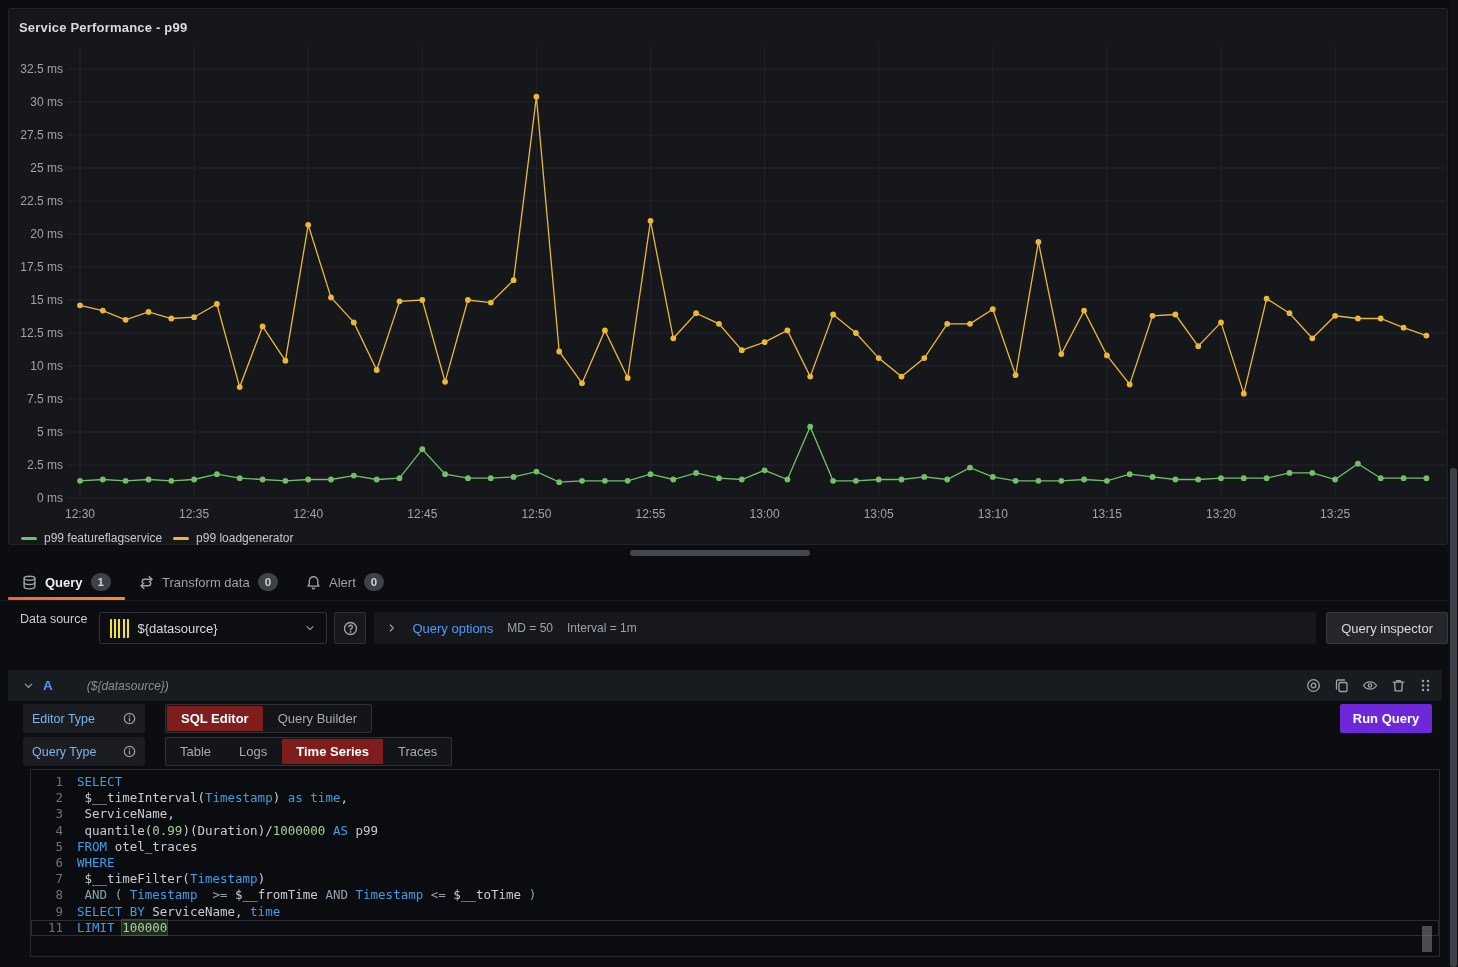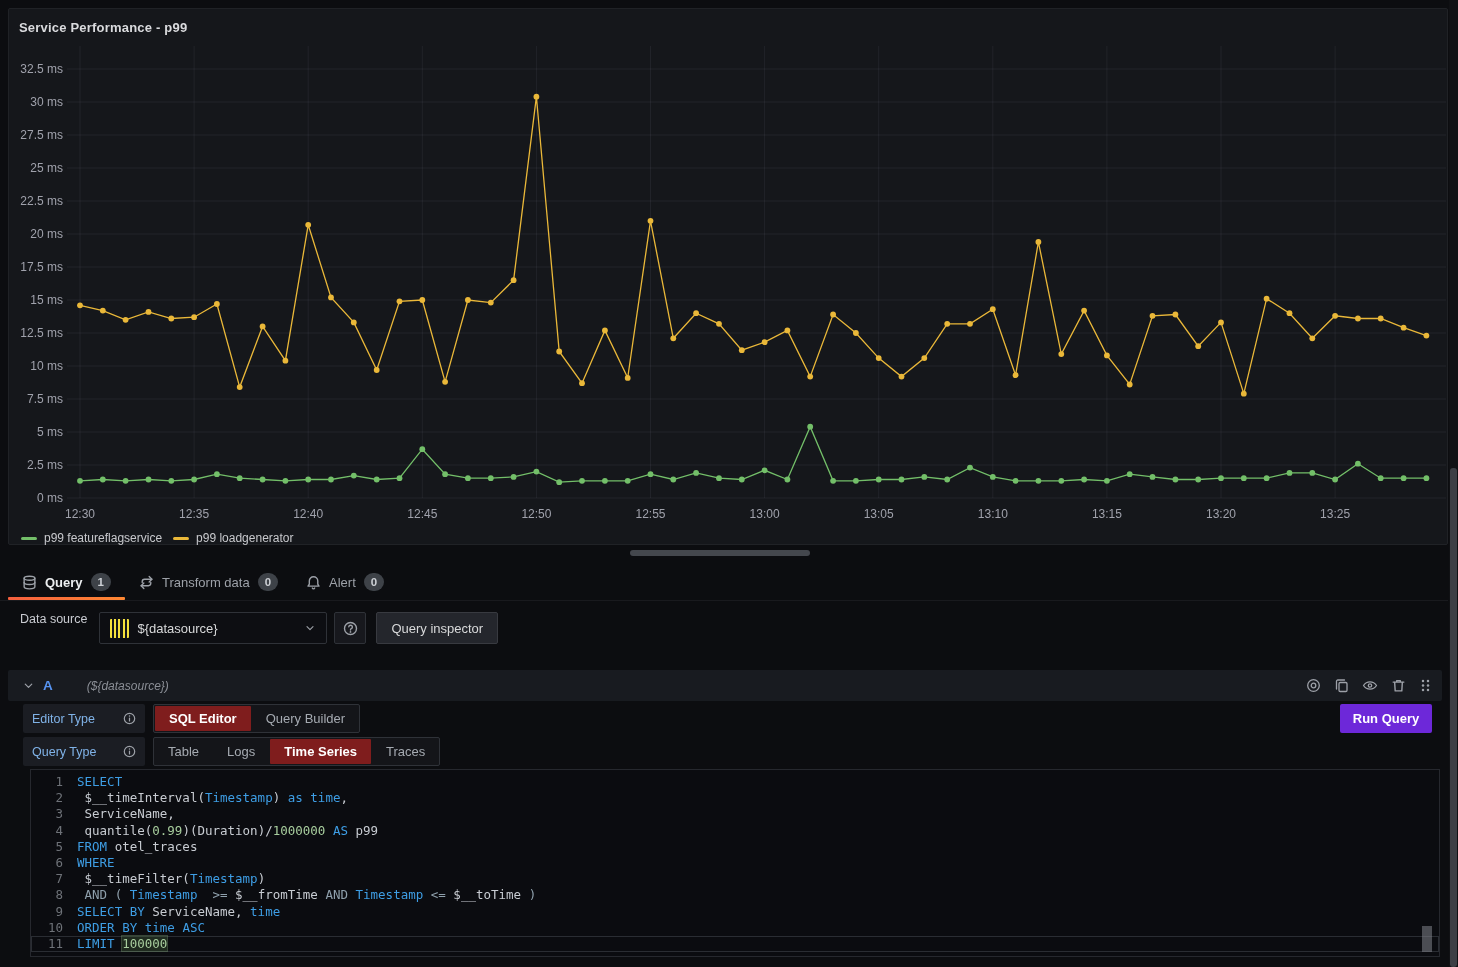--- a/index.html
+++ b/index.html
@@ -94,21 +94,21 @@
   .ds-hint { font-style:italic; font-size:12px; color:#8b8f96; }
   .qh-icons { margin-left:auto; display:flex; align-items:center; gap:13px; }
   .icon-btn { cursor:pointer; display:flex; align-items:center; }
 
   
   .inline-row { display:flex; align-items:stretch; height:29px; }
   .row-editor-type { left:23px; top:704px; }
   .row-query-type  { left:23px; top:737px; }
   .inline-label {
     width:122px; background:#1b1d23; border-radius:2px; display:flex; align-items:center;
-    gap:8px; padding:0 9px; margin-right:8px;
+    gap:8px; padding:0 9px; margin-right:20px;
   }
   .inline-label span { color:#80b3e8; font-size:12.5px; font-weight:500; flex:1; }
   .radio-group {
     display:flex; align-items:center; border:1px solid #2f3238; background:#141519;
     border-radius:2px; overflow:hidden;
   }
   .radio-opt {
     padding:0 14px; height:100%; display:flex; align-items:center;
     font-size:13px; color:#a5aab1; cursor:pointer; white-space:nowrap;
   }
@@ -389,20 +389,28 @@
       <path class="stroke" d="M3.5 5.5 7 9l3.5-3.5"></path>
     </svg>
   </div>
   <div class="help-btn">
     <svg width="15" height="15" viewBox="0 0 14 14">
       <circle class="stroke" cx="7" cy="7" r="5.6"></circle>
       <path class="stroke" d="M5.4 5.4a1.7 1.7 0 1 1 2.3 1.8c-.5.2-.7.5-.7 1v.3"></path>
       <circle class="fillg" cx="7" cy="10.2" r=".8"></circle>
     </svg>
   </div>
+  <div class="qo-bar">
+    <svg width="12" height="12" viewBox="0 0 14 14">
+      <path class="stroke" d="M5 3.5 8.5 7 5 10.5"></path>
+    </svg>
+    <span class="qo-link">Query options</span>
+    <span class="qo-meta">MD = 50</span>
+    <span class="qo-meta">Interval = 1m</span>
+  </div>
   <button class="qi-btn">Query inspector</button>
 </div>
 
 <div class="abs query-header">
   <span class="qh-chev">
     <svg width="13" height="13" viewBox="0 0 14 14">
       <path class="stroke" d="M3.5 5.5 7 9l3.5-3.5"></path>
     </svg>
   </span>
   <span class="ref-id">A</span>
@@ -484,19 +492,18 @@
   <div class="ed-vthumb"></div>
 <div class="sql-line"><span class="gutter">1</span><span class="code"><span class="tk-kw">SELECT</span></span></div>
     <div class="sql-line"><span class="gutter">2</span><span class="code"><span class="tk-id"> $__timeInterval(</span><span class="tk-kw">Timestamp</span><span class="tk-id">) </span><span class="tk-kw">as</span><span class="tk-id"> </span><span class="tk-kw">time</span><span class="tk-id">,</span></span></div>
     <div class="sql-line"><span class="gutter">3</span><span class="code"><span class="tk-id"> ServiceName,</span></span></div>
     <div class="sql-line"><span class="gutter">4</span><span class="code"><span class="tk-id"> quantile(</span><span class="tk-num">0.99</span><span class="tk-id">)(Duration)/</span><span class="tk-num">1000000</span><span class="tk-id"> </span><span class="tk-kw">AS</span><span class="tk-id"> p99</span></span></div>
     <div class="sql-line"><span class="gutter">5</span><span class="code"><span class="tk-kw">FROM</span><span class="tk-id"> otel_traces</span></span></div>
     <div class="sql-line"><span class="gutter">6</span><span class="code"><span class="tk-kw">WHERE</span></span></div>
     <div class="sql-line"><span class="gutter">7</span><span class="code"><span class="tk-id"> $__timeFilter(</span><span class="tk-kw">Timestamp</span><span class="tk-id">)</span></span></div>
     <div class="sql-line"><span class="gutter">8</span><span class="code"><span class="tk-id"> </span><span class="tk-op">AND</span><span class="tk-op"> ( </span><span class="tk-kw">Timestamp</span><span class="tk-id">  </span><span class="tk-op">&gt;=</span><span class="tk-id"> $__fromTime </span><span class="tk-op">AND</span><span class="tk-id"> </span><span class="tk-kw">Timestamp</span><span class="tk-id"> </span><span class="tk-op">&lt;=</span><span class="tk-id"> $__toTime </span><span class="tk-op">)</span></span></div>
     <div class="sql-line"><span class="gutter">9</span><span class="code"><span class="tk-kw">SELECT BY</span><span class="tk-id"> ServiceName, </span><span class="tk-kw">time</span></span></div>
-    <div class="sql-line"><span class="gutter">10</span><span class="code"><span class="tk-kw">ORDER BY</span><span class="tk-id"> </span><span class="tk-kw">time</span><span class="tk-id"> </span><span class="tk-kw">ASC</span></span></div>
     <div class="sql-line current"><span class="gutter">11</span><span class="code"><span class="tk-kw">LIMIT</span><span class="tk-id"> </span><span class="tk-numhl">100000</span></span></div>
   </div>
 
 <div class="abs page-vscroll">
   <div class="vthumb"></div>
 </div>
 
 </body></html>

